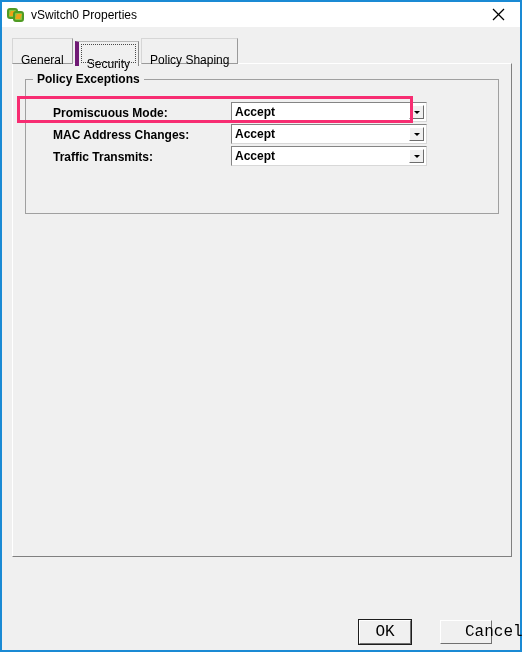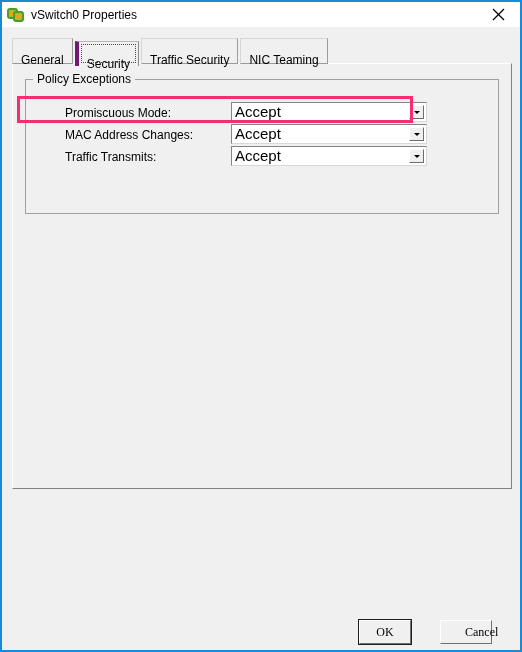--- a/index.html
+++ b/index.html
@@ -130,28 +130,29 @@
     border: 1px dotted #4a4a4a;
     pointer-events: none;
   }
 
   
   .tabpage {
     position: absolute;
     left: 10px;
     top: 36px;
     width: 500px;
-    height: 426px;
+    height: 494px;
     box-sizing: border-box;
     background: #f0f0f0;
     border-top: 1px solid #ffffff;
     border-left: 1px solid #ffffff;
     border-right: 1px solid #808080;
     border-bottom: 1px solid #808080;
     z-index: 1;
+    font-weight: bold;
   }
 
   
   .groupbox {
     position: absolute;
     left: 12px;
     top: 15px;
     width: 474px;
     height: 135px;
     box-sizing: border-box;
@@ -171,21 +172,21 @@
   }
 
   
   .row {
     position: absolute;
     left: 0;
     height: 22px;
   }
   .row-label {
     position: absolute;
-    left: 40px;
+    left: 28px;
     top: 4px;
     font-size: 12px;
     color: #000;
     line-height: 14px;
     white-space: nowrap;
   }
   .combo {
     position: absolute;
     left: 206px;
     top: 0;
@@ -196,21 +197,21 @@
     border-top: 1px solid #848484;
     border-left: 1px solid #848484;
     border-right: 1px solid #d8d8d8;
     border-bottom: 1px solid #d8d8d8;
     cursor: default;
   }
   .combo-text {
     position: absolute;
     left: 3px;
     top: 2px;
-    font-size: 15px;
+    font-size: 12px;
     line-height: 14px;
     color: #000;
     white-space: nowrap;
   }
   .combo-btn {
     position: absolute;
     right: 2px;
     top: 2px;
     width: 15px;
     height: 14px;
@@ -245,26 +246,26 @@
   .btn {
     position: absolute;
     box-sizing: border-box;
     height: 24px;
     width: 52px;
     background: #f0f0f0;
     border-top: 1px solid #ffffff;
     border-left: 1px solid #ffffff;
     border-right: 1px solid #707070;
     border-bottom: 1px solid #707070;
-    font-size: 12px;
+    font-size: 16px;
     line-height: 22px;
     text-align: center;
     color: #000;
     cursor: default;
-    font-family: Liberation Serif, serif;
+    font-family: Liberation Mono, monospace;
   }
   .btn.default {
     outline: 1px solid #1d1d1d;
     outline-offset: 0px;
   }
 </style>
 </head>
 <body>
 
 <div class="window">
@@ -289,24 +290,21 @@
 
     <div class="tabstrip">
       <div class="tab">
         <span>General</span>
       </div>
       <div class="tab selected">
         <span>Security</span>
         <span class="focusring"></span>
       </div>
       <div class="tab">
-        <span>Traffic Security</span>
-      </div>
-      <div class="tab">
-        <span>NIC Teaming</span>
+        <span>Policy Shaping</span>
       </div>
     </div>
 
     <div class="tabpage">
 
       <div class="groupbox"></div>
       <div class="groupbox-title">Policy Exceptions</div>
 
       <div class="row" style="top:38px; left:12px; width:474px;">
         <div class="row-label">Promiscuous Mode:</div>

